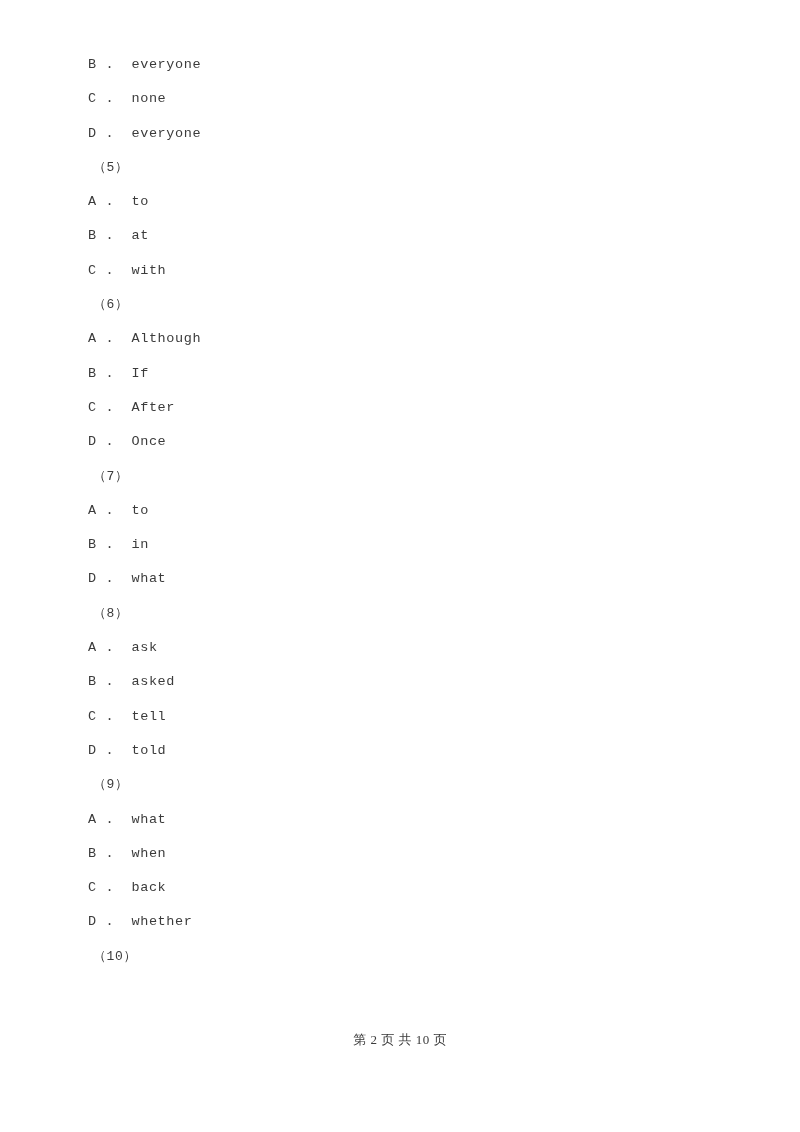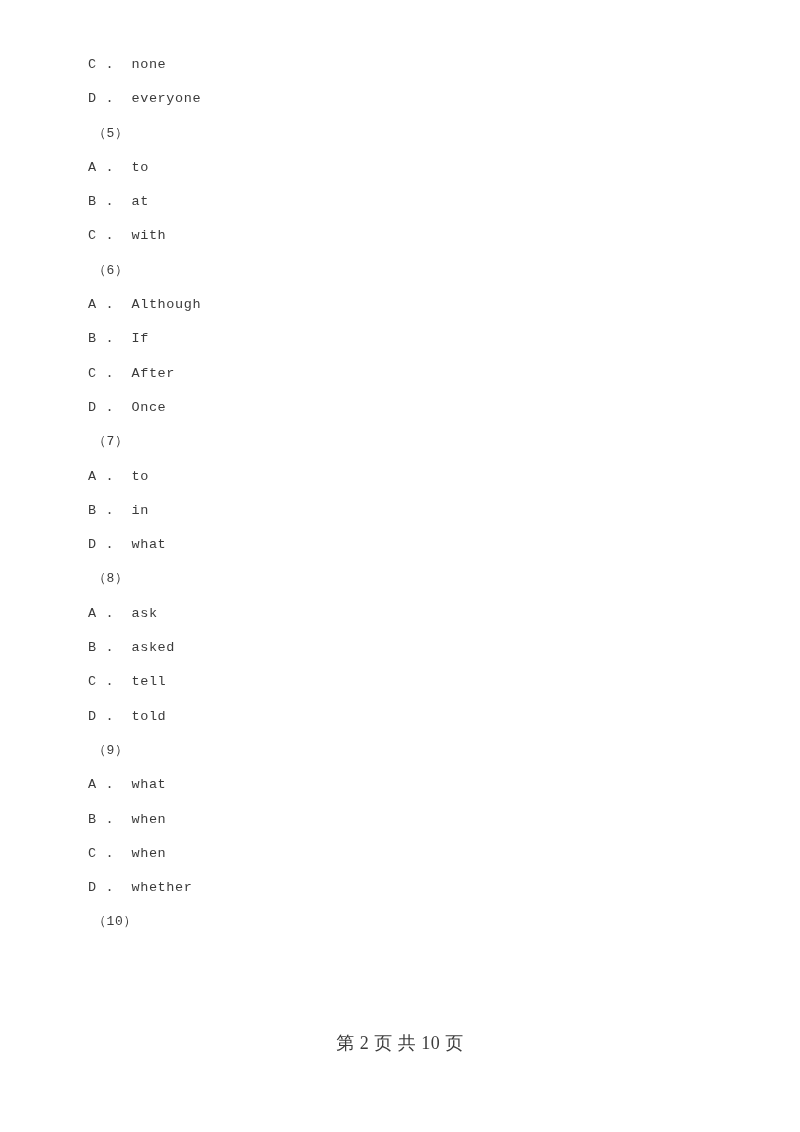--- a/index.html
+++ b/index.html
@@ -41,33 +41,34 @@
     padding-left: 5px;
     font-size: 13px;
   }
 
   #footer {
     position: absolute;
     left: 0;
     top: 1031px;
     width: 800px;
     text-align: center;
-    font-size: 18px;
+    font-size: 13px;
     color: #3b3b3b;
     font-family: "Liberation Serif", "DejaVu Serif", serif;
     white-space: pre;
     letter-spacing: 0.5px;
   }
 </style>
 </head>
 <body>
 
 <div id="page">
 
   <div id="content">
+      <div class="line option">B .  everyone</div>
       <div class="line option">C .  none</div>
       <div class="line option">D .  everyone</div>
       <div class="line qnum">（5）</div>
       <div class="line option">A .  to</div>
       <div class="line option">B .  at</div>
       <div class="line option">C .  with</div>
       <div class="line qnum">（6）</div>
       <div class="line option">A .  Although</div>
       <div class="line option">B .  If</div>
       <div class="line option">C .  After</div>
@@ -77,20 +78,20 @@
       <div class="line option">B .  in</div>
       <div class="line option">D .  what</div>
       <div class="line qnum">（8）</div>
       <div class="line option">A .  ask</div>
       <div class="line option">B .  asked</div>
       <div class="line option">C .  tell</div>
       <div class="line option">D .  told</div>
       <div class="line qnum">（9）</div>
       <div class="line option">A .  what</div>
       <div class="line option">B .  when</div>
-      <div class="line option">C .  when</div>
+      <div class="line option">C .  back</div>
       <div class="line option">D .  whether</div>
       <div class="line qnum">（10）</div>
     </div>
 
   <div id="footer">第 2 页 共 10 页</div>
 
 </div>
 
 </body></html>

